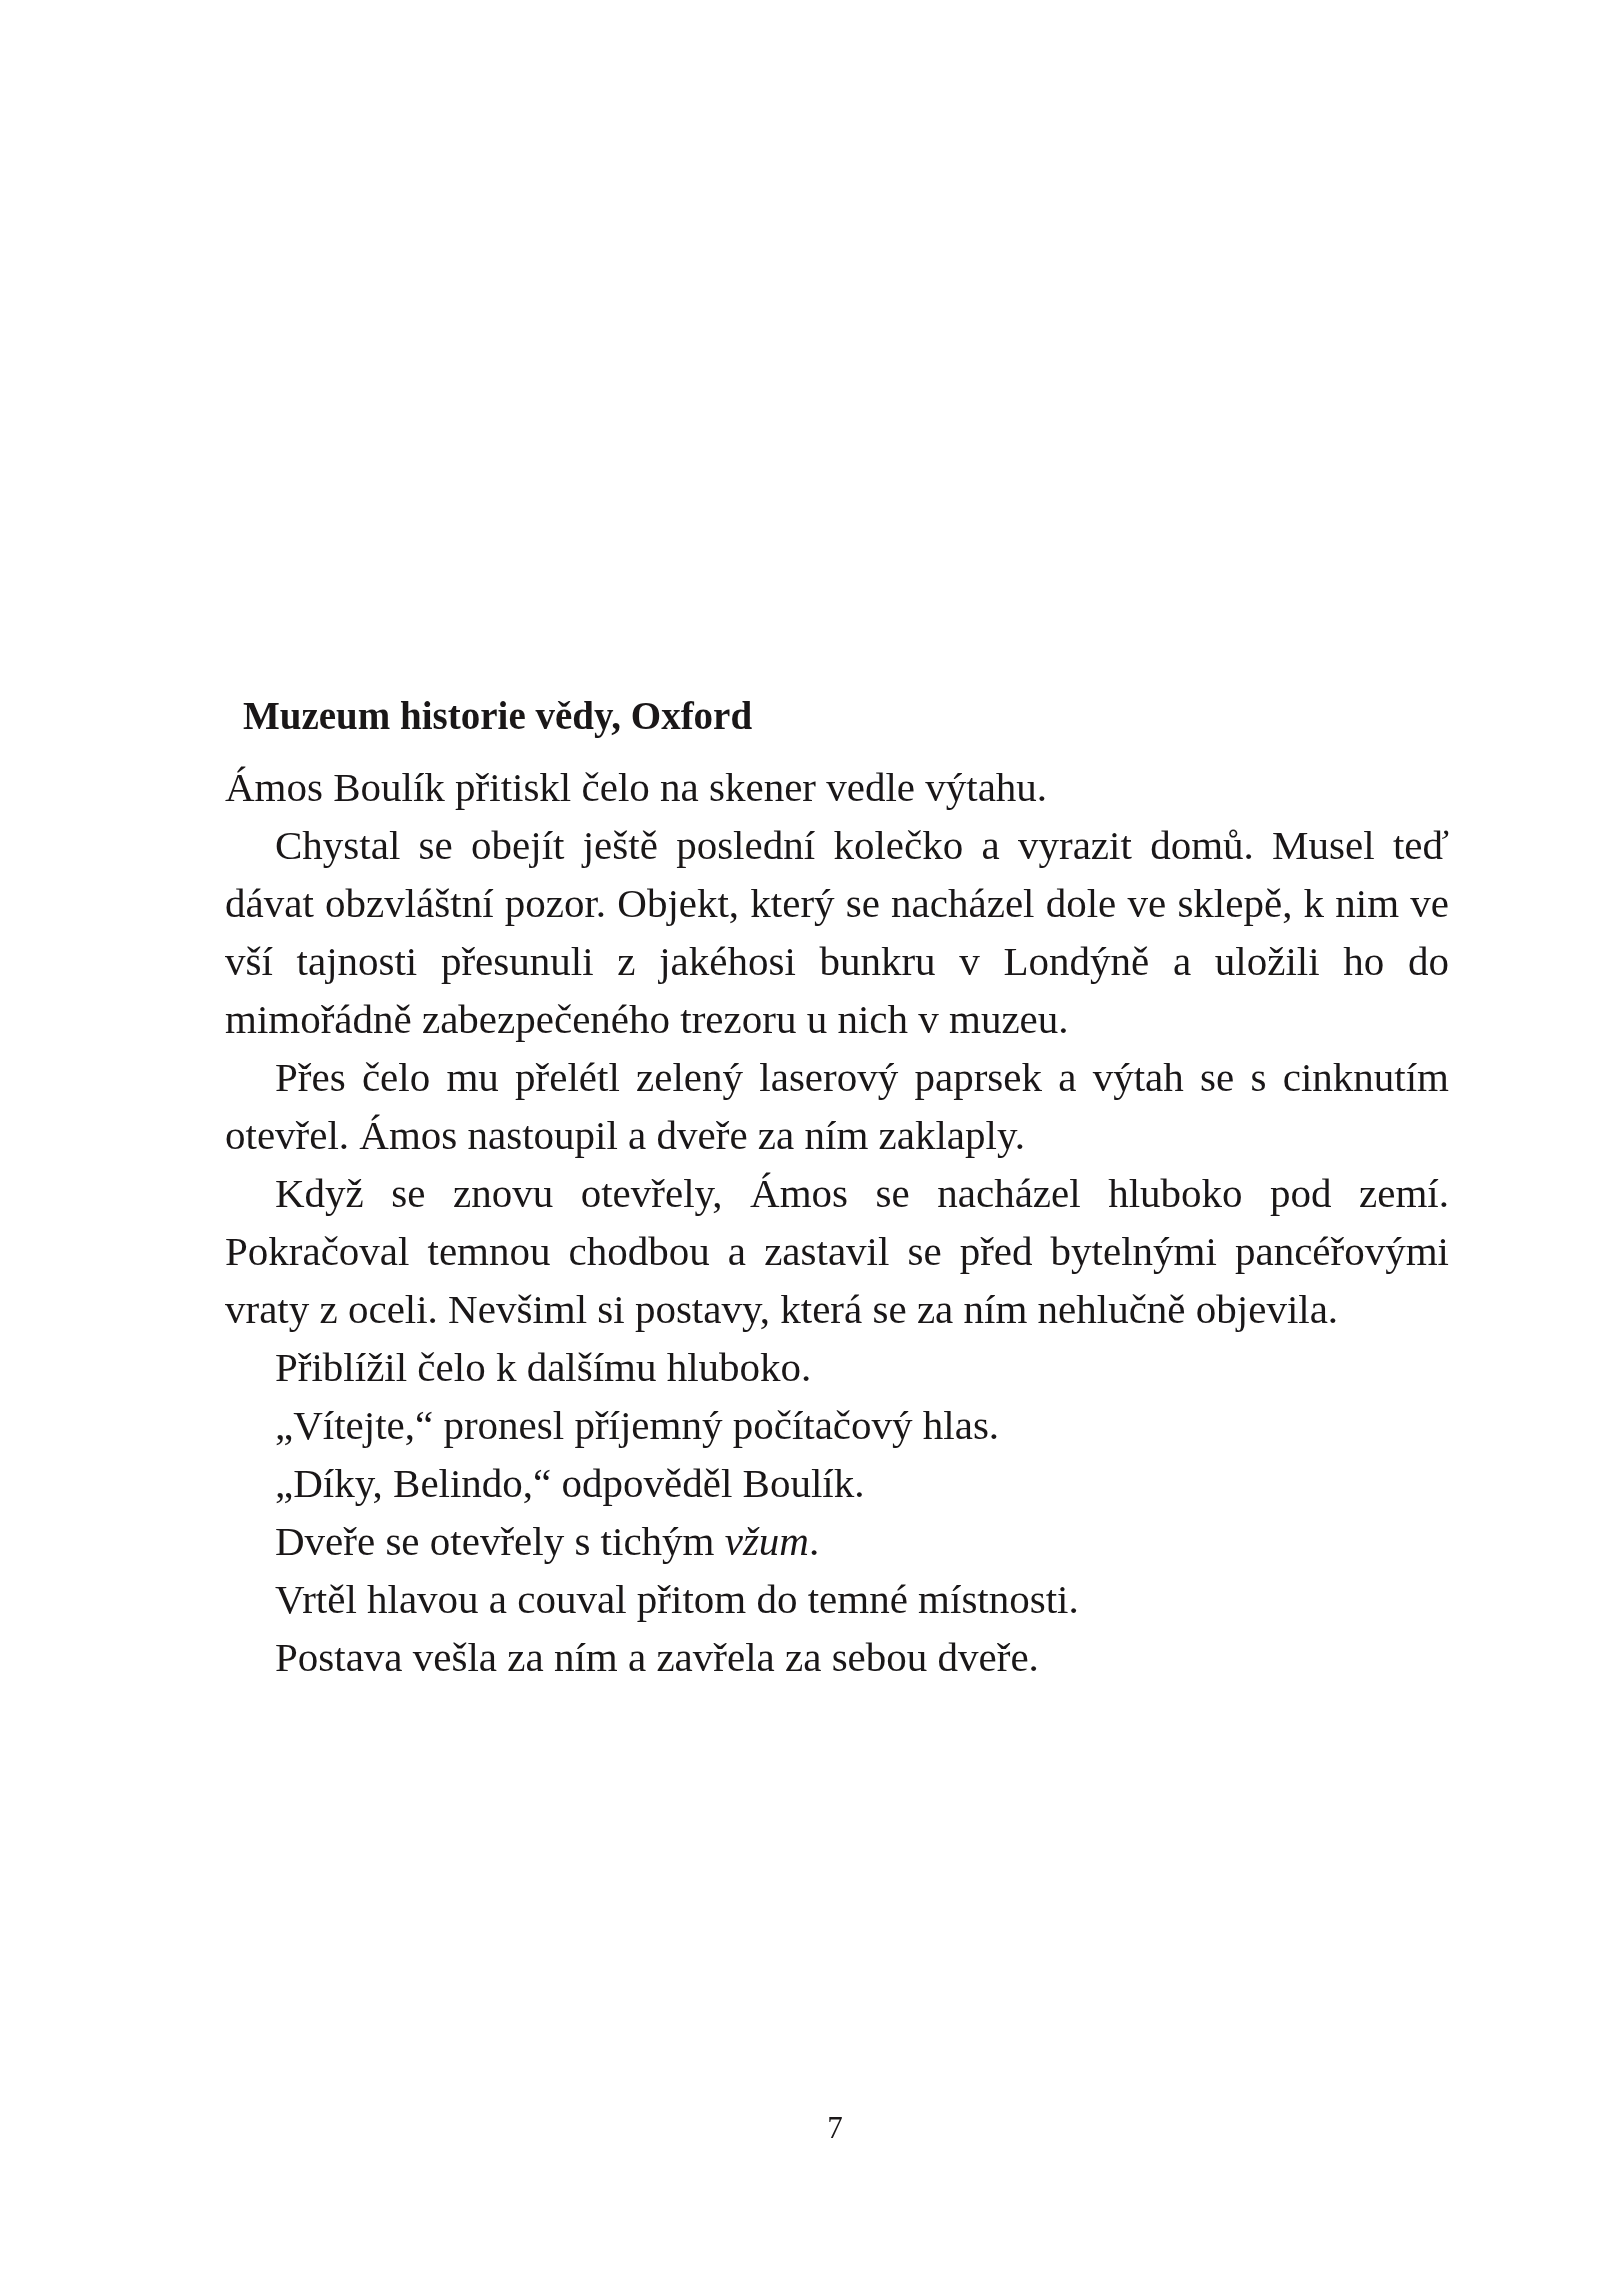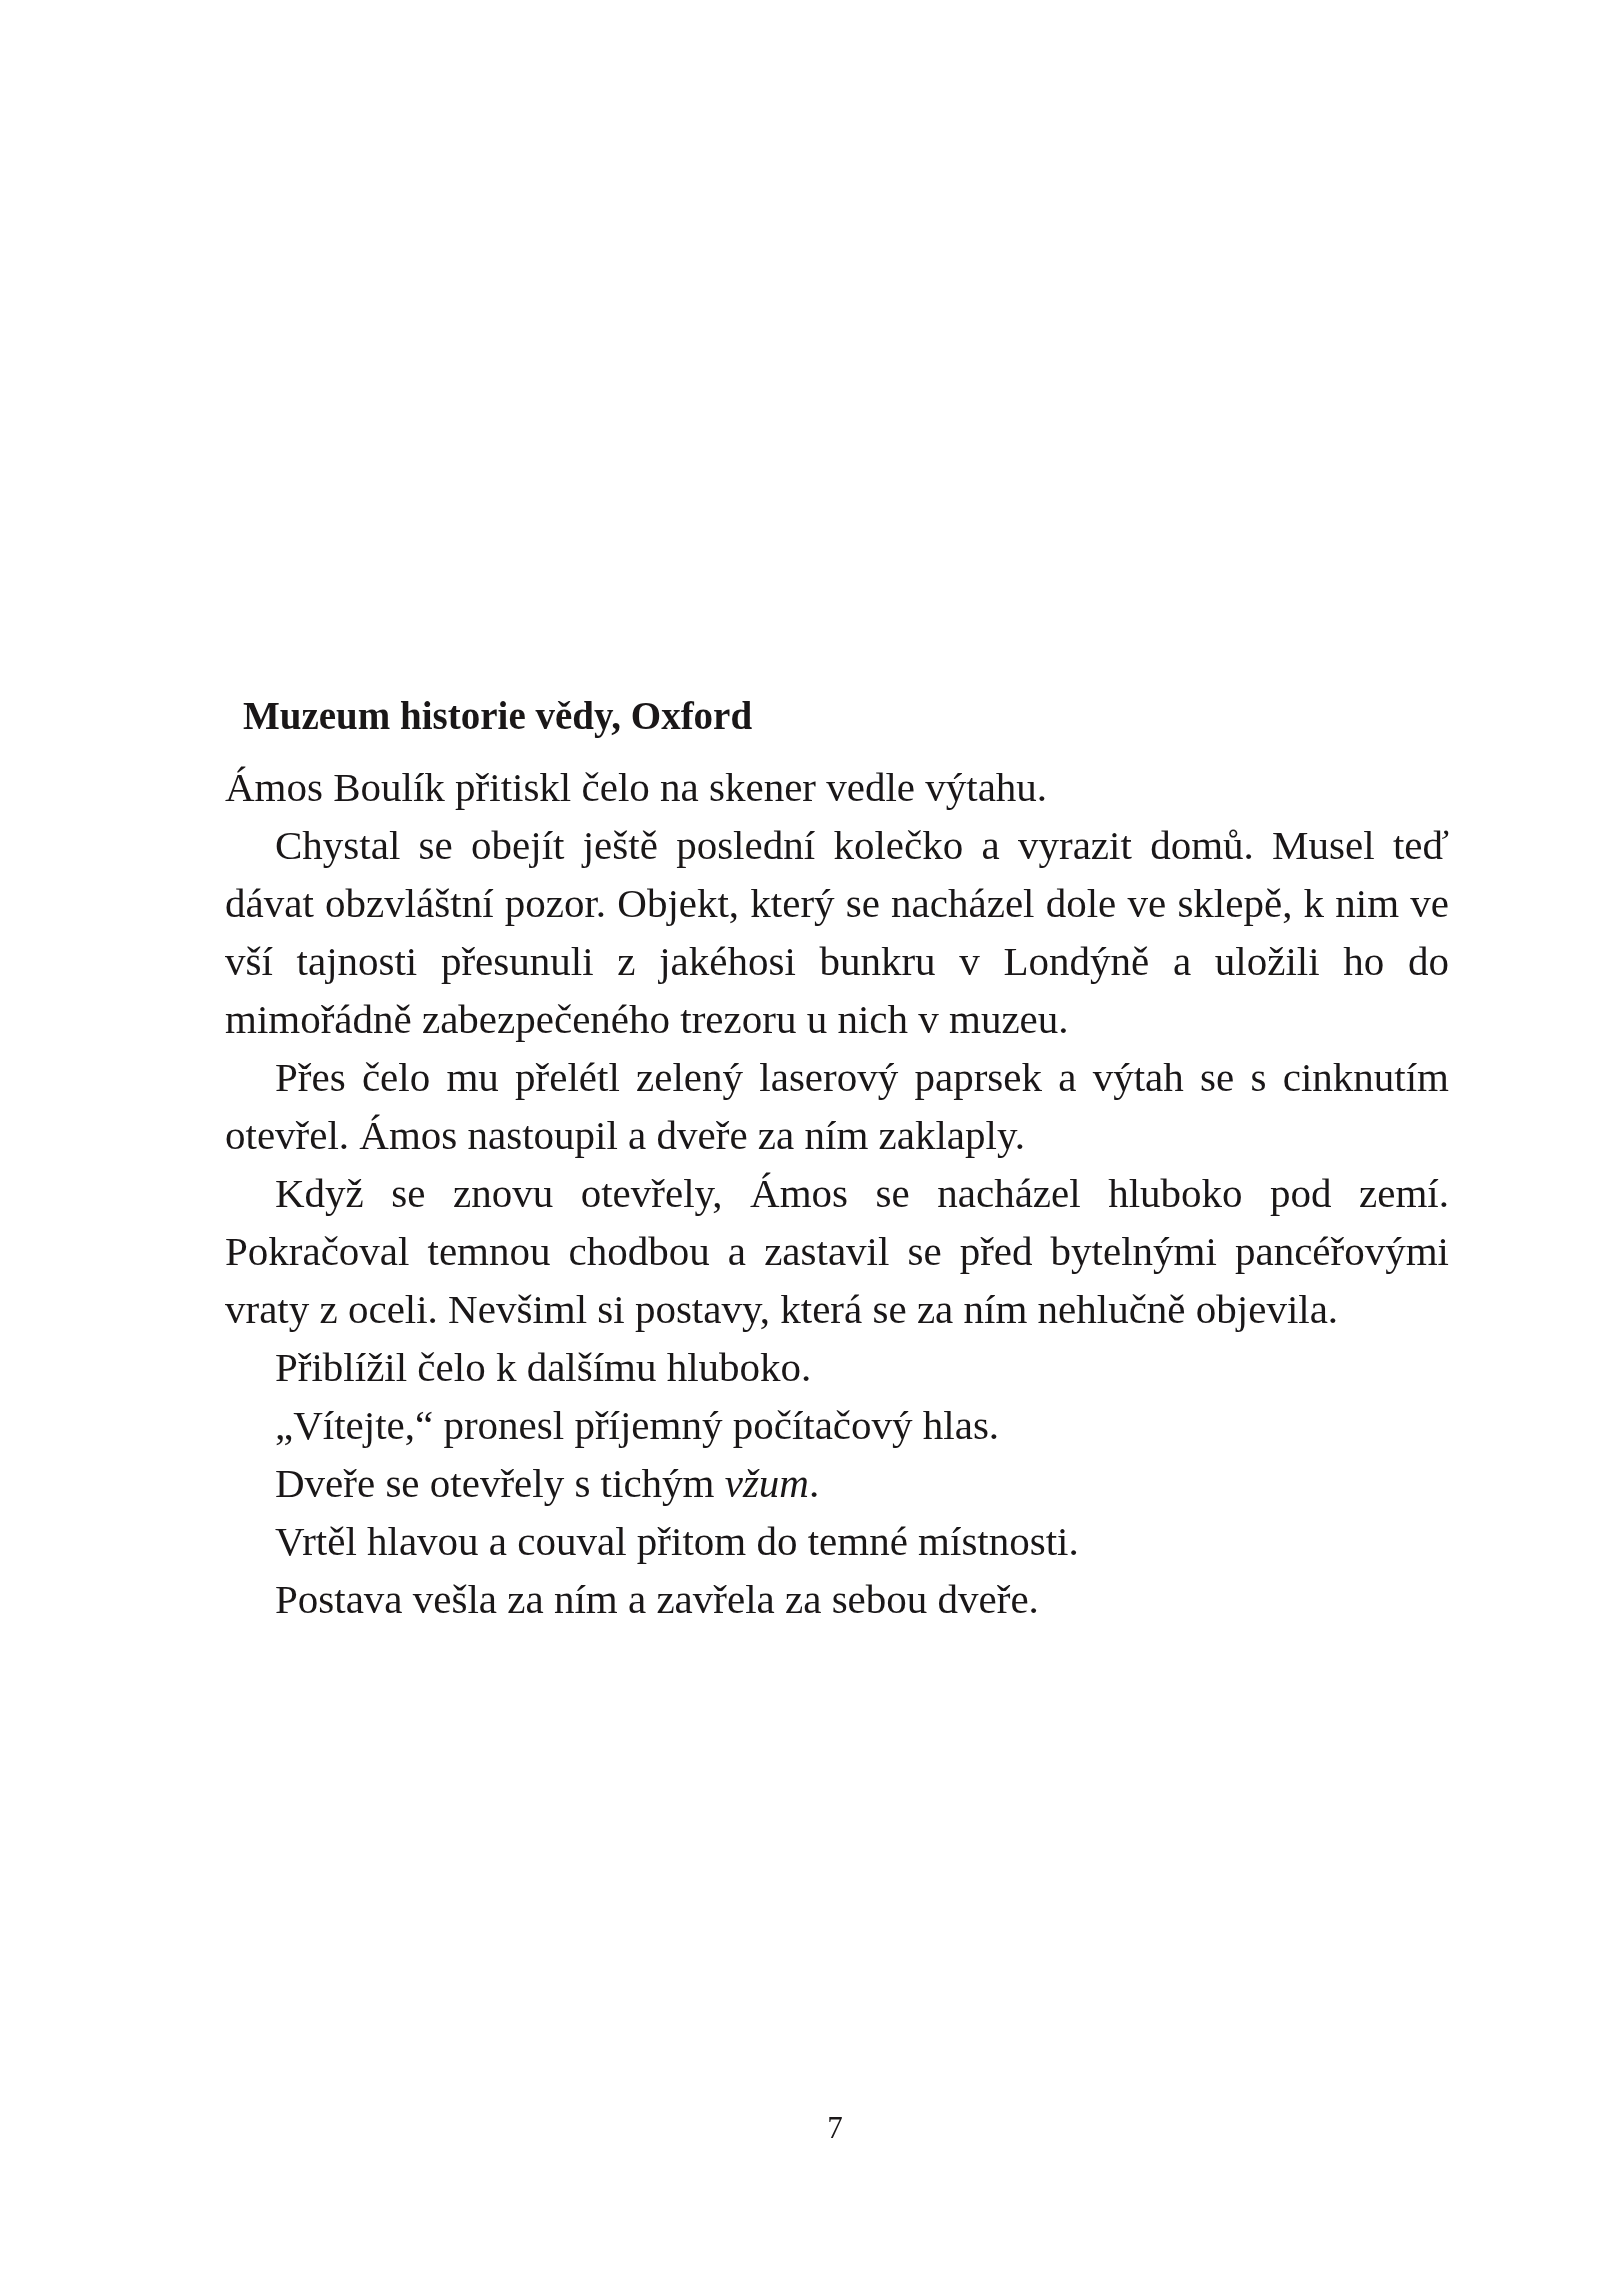--- a/index.html
+++ b/index.html
@@ -33,20 +33,21 @@
 <div class="page">
   <div class="heading">Muzeum historie vědy, Oxford</div>
 
   <div class="body-text">
     <p class="noindent">Ámos Boulík přitiskl čelo na skener vedle výtahu.</p>
     <p>Chystal se obejít ještě poslední kolečko a vyrazit domů. Musel teď dávat obzvláštní pozor. Objekt, který se nacházel dole ve sklepě, k nim ve vší tajnosti přesunuli z jakéhosi bunkru v Londýně a uložili ho do mimořádně zabezpečeného trezoru u nich v muzeu.</p>
     <p>Přes čelo mu přelétl zelený laserový paprsek a výtah se s cinknutím otevřel. Ámos nastoupil a dveře za ním zaklaply.</p>
     <p>Když se znovu otevřely, Ámos se nacházel hluboko pod zemí. Pokračoval temnou chodbou a zastavil se před bytelnými pancéřovými vraty z oceli. Nevšiml si postavy, která se za ním nehlučně objevila.</p>
     <p>Přiblížil čelo k dalšímu hluboko.</p>
     <p>„Vítejte,“ pronesl příjemný počítačový hlas.</p>
+    <p>„Díky, Belindo,“ odpověděl Boulík.</p>
     <p><span>Dveře se otevřely s tichým </span><em>vžum</em><span>.</span></p>
     <p>Vrtěl hlavou a couval přitom do temné místnosti.</p>
     <p>Postava vešla za ním a zavřela za sebou dveře.</p>
   </div>
 
   <div class="page-number">7</div>
 </div>
 
 
 </body></html>

